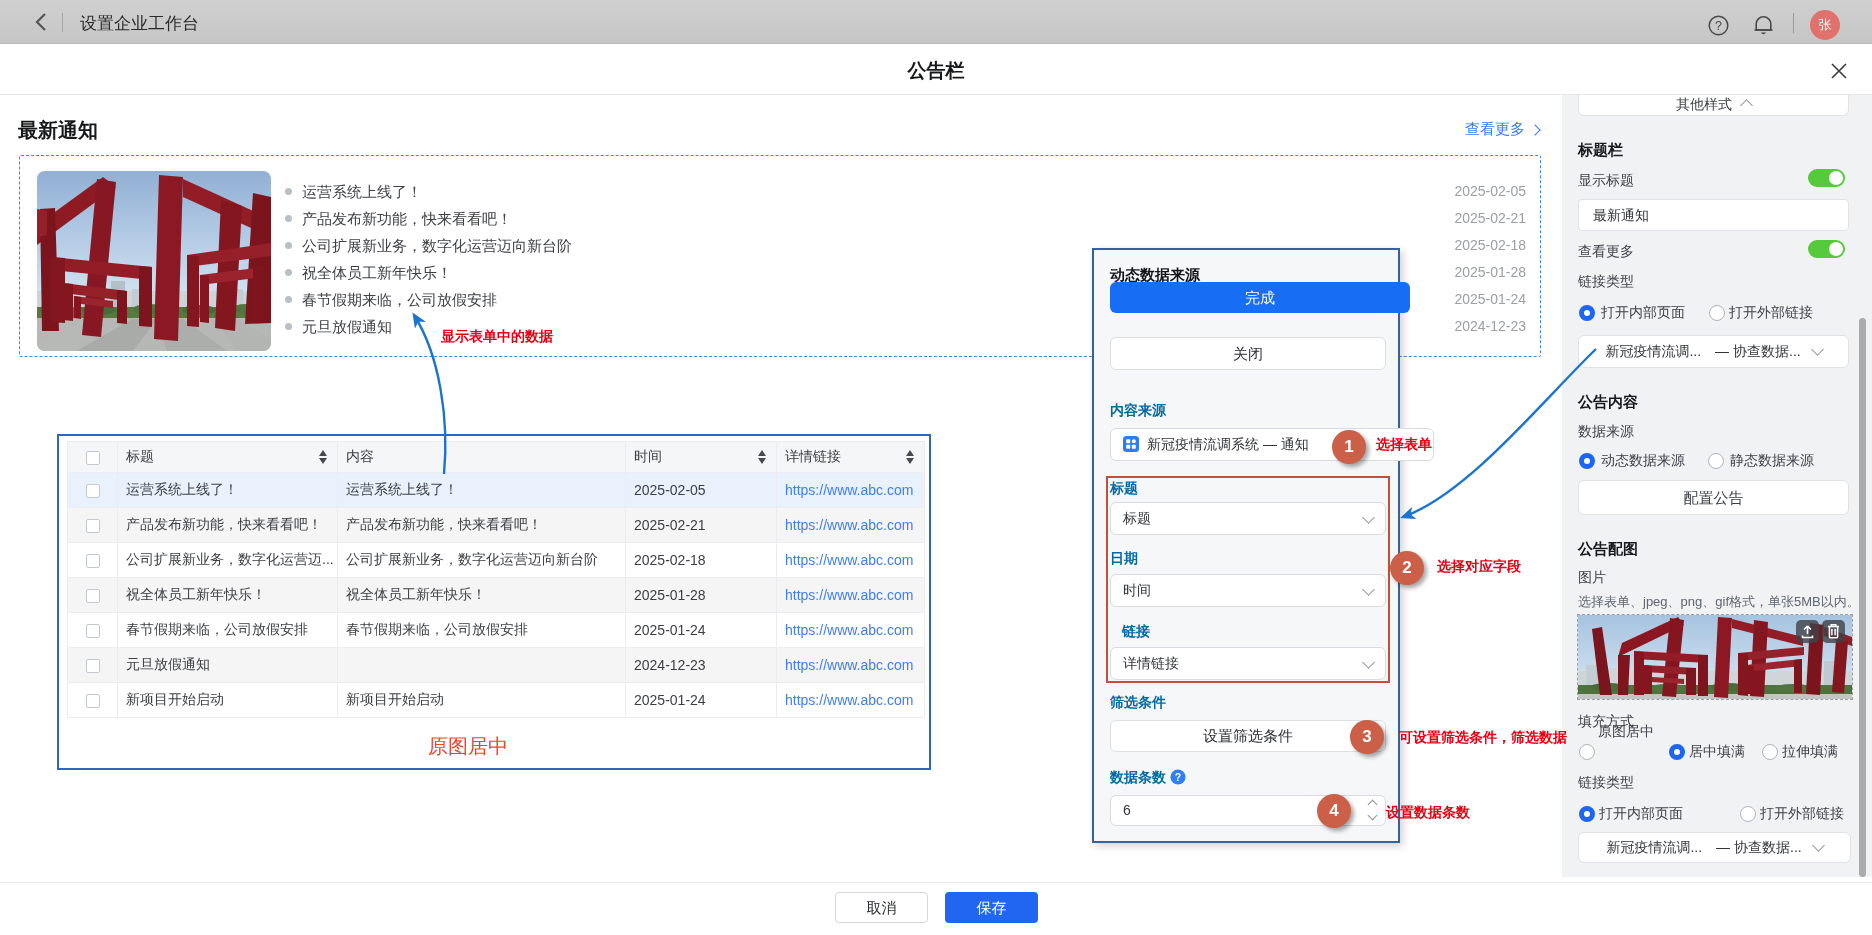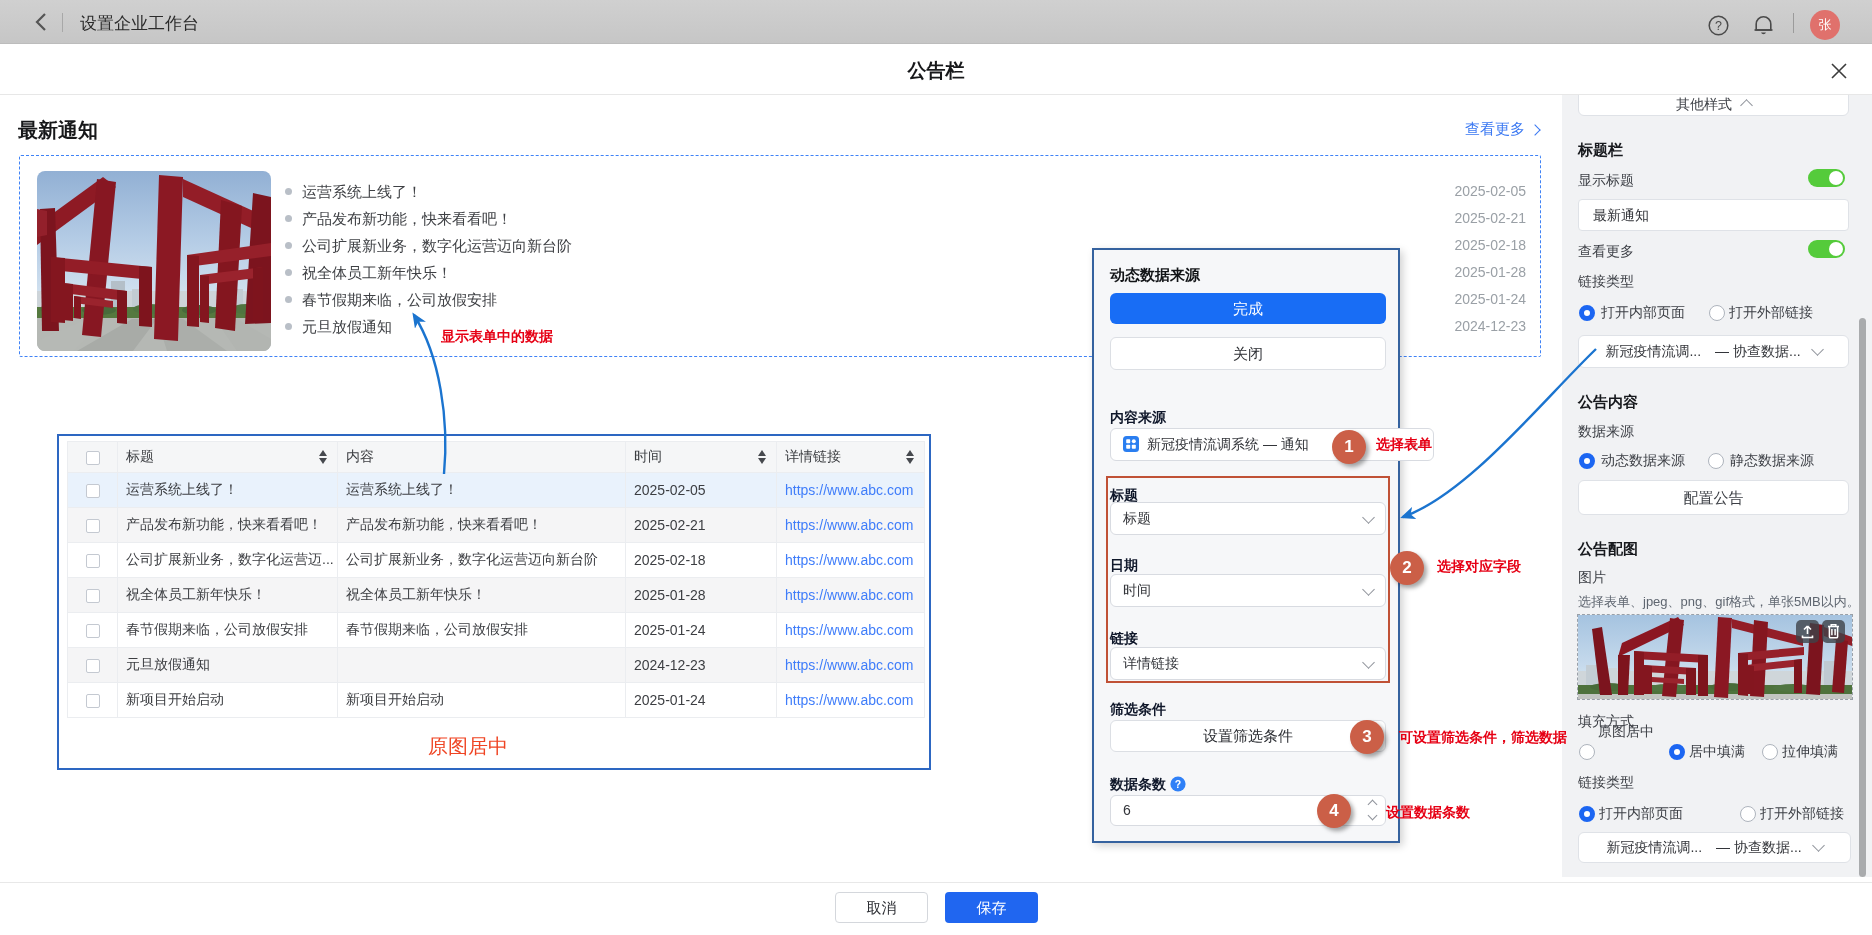--- a/index.html
+++ b/index.html
@@ -57,21 +57,21 @@
   .tbl-red { position:absolute; left:369px; top:297px; font-size:20px; color:#ef4423; }
 
   
   .popup { position:absolute; left:1092px; top:248px; width:308px; height:595px;
     background:#f6f7f9; border:2px solid #35629f; box-shadow:3px 3px 8px rgba(0,0,0,.18); }
   .pp-title { position:absolute; left:16px; top:16px; font-size:15px; font-weight:bold; color:#121417; }
   .btn-blue { position:absolute; background:#186df5; color:#fff; border-radius:6px;
     text-align:center; font-size:15px; }
   .btn-white { position:absolute; background:#fff; border:1px solid #dcdfe4; border-radius:6px;
     text-align:center; font-size:15px; color:#2c2e33; }
-  .pp-lab { position:absolute; font-size:14px; font-weight:bold; color:#0f172a;margin-top:7px; }
+  .pp-lab { position:absolute; font-size:14px; font-weight:bold; color:#0369a1; }
   .dd { position:absolute; background:#fff; border:1px solid #d8dbe1; border-radius:6px;
     font-size:14px; color:#33353a; line-height:31px; padding-left:12px; }
   .chev { position:absolute; width:9px; height:9px; border-right:1.6px solid #8f939b;
     border-bottom:1.6px solid #8f939b; transform:rotate(45deg); }
   .redrect { position:absolute; left:12px; top:226px; width:284px; height:207px;
     border:2px solid #c05136; }
   .badge { position:absolute; width:34px; height:34px; border-radius:50%; background:#cb5f47;
     color:#fff; font-size:17px; font-weight:bold; text-align:center; line-height:34px;
     box-shadow:3px 3px 4px rgba(0,0,0,.35); z-index:30; }
   .ann { position:absolute; font-size:14px; font-weight:bold; color:#e60014; z-index:31; white-space:nowrap; }
@@ -276,41 +276,41 @@
             <td>2025-01-24</td>
             <td><a>https://www.abc.com</a></td>
           </tr>
     </tbody>
       </table>
     <div class="tbl-red">原图居中</div>
   </div>
 
   <div class="popup">
     <div class="pp-title">动态数据来源</div>
-    <div class="btn-blue" style="left:16px;top:43px;width:276px;height:31px;line-height:31px">完成</div>
+    <div class="btn-blue" style="left:16px;top:32px;width:300px;height:31px;line-height:31px">完成</div>
     <div class="btn-white" style="left:16px;top:87px;width:276px;height:33px;line-height:31px">关闭</div>
     <div class="pp-lab" style="left:16px;top:152px">内容来源</div>
     <div class="dd" style="left:16px;top:178px;width:324px;height:33px">
       <svg width="16" height="16" viewBox="0 0 16 16" style="vertical-align:-3px;margin-right:8px">
           <rect width="16" height="16" rx="3.5" fill="#2a7ef0"></rect>
           <g fill="#fff">
             <rect x="3.2" y="3.2" width="4" height="4" rx="0.8"></rect>
             <rect x="8.8" y="3.2" width="4" height="4" rx="2"></rect>
             <rect x="3.2" y="8.8" width="4" height="4" rx="0.8"></rect>
             <rect x="8.8" y="8.8" width="4" height="4" rx="0.8"></rect>
           </g>
         </svg>新冠疫情流调系统 — 通知
       <i class="chev" style="right:12px;top:10px"></i>
     </div>
     <div class="redrect"></div>
     <div class="pp-lab" style="left:16px;top:230px">标题</div>
     <div class="dd" style="left:16px;top:252px;width:276px;height:33px">标题<i class="chev" style="right:12px;top:10px"></i></div>
     <div class="pp-lab" style="left:16px;top:300px">日期</div>
     <div class="dd" style="left:16px;top:324px;width:276px;height:33px">时间<i class="chev" style="right:12px;top:10px"></i></div>
-    <div class="pp-lab" style="left:16px;top:373px">链接</div>
+    <div class="pp-lab" style="left:28px;top:373px">链接</div>
     <div class="dd" style="left:16px;top:397px;width:276px;height:33px">详情链接<i class="chev" style="right:12px;top:10px"></i></div>
     <div class="pp-lab" style="left:16px;top:444px">筛选条件</div>
     <div class="btn-white" style="left:16px;top:470px;width:276px;height:32px;line-height:30px">设置筛选条件</div>
     <div class="pp-lab" style="left:16px;top:519px">数据条数
       <svg width="16" height="16" viewBox="0 0 16 16" style="vertical-align:-3px">
         <circle cx="8" cy="8" r="7.6" fill="#2f80f7"></circle>
         <text x="8" y="11.6" font-size="10.5" text-anchor="middle" fill="#fff" font-family="Liberation Sans" font-weight="bold">?</text>
       </svg>
     </div>
     <div class="dd" style="left:16px;top:545px;width:276px;height:31px;line-height:29px">6</div>

